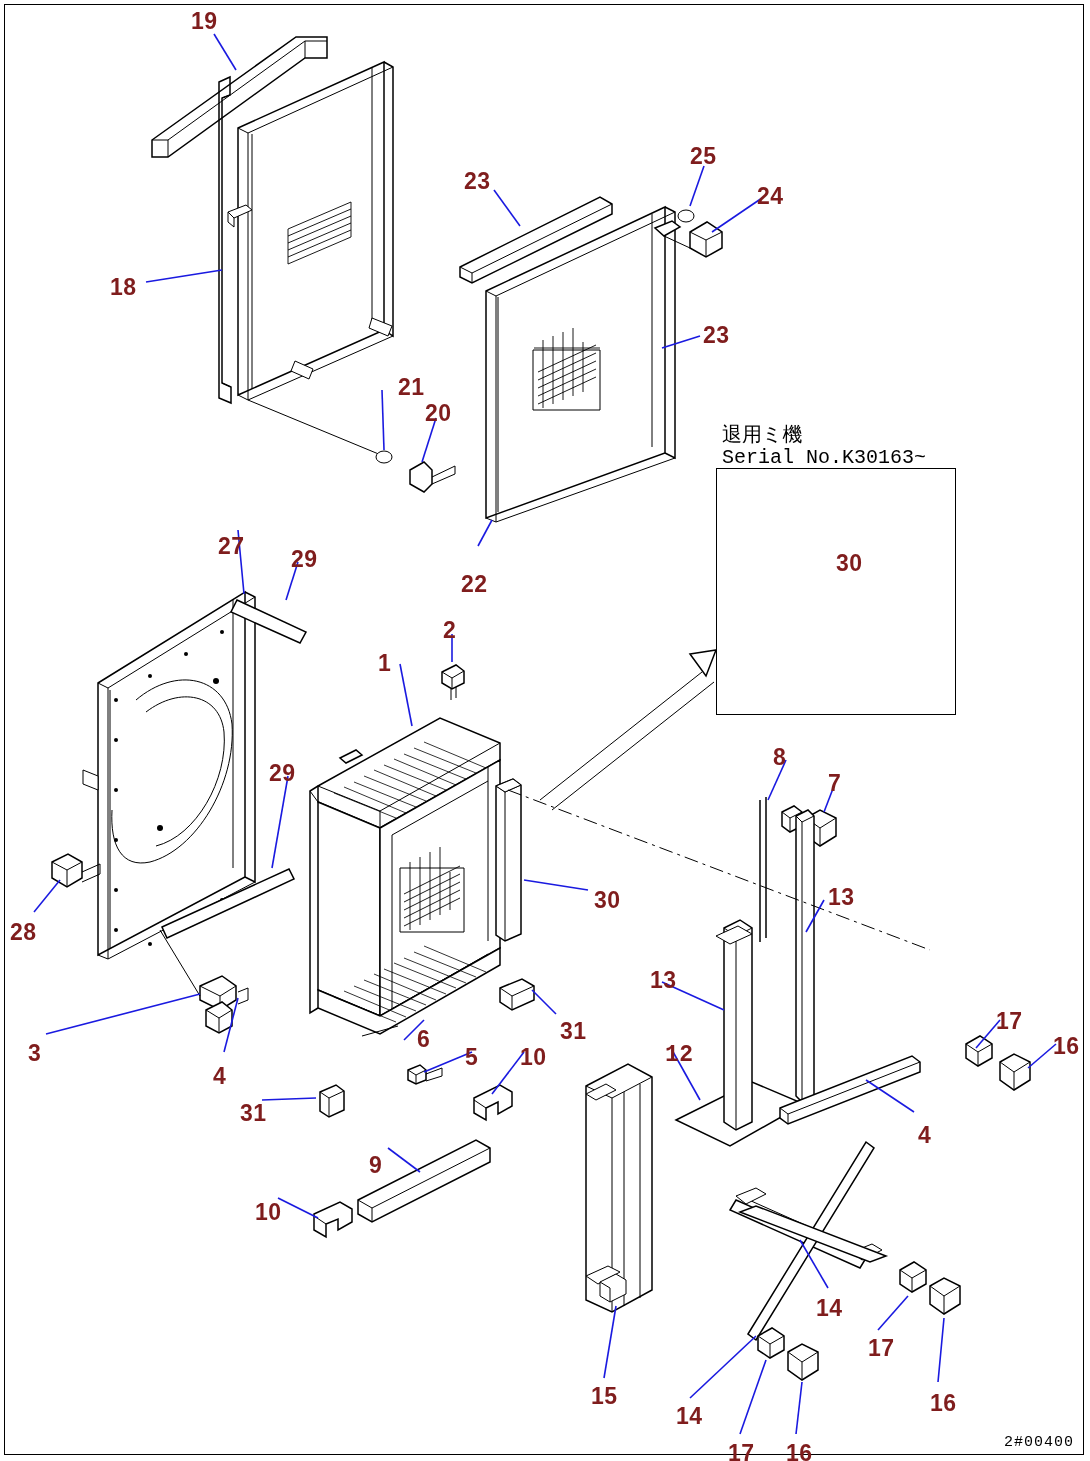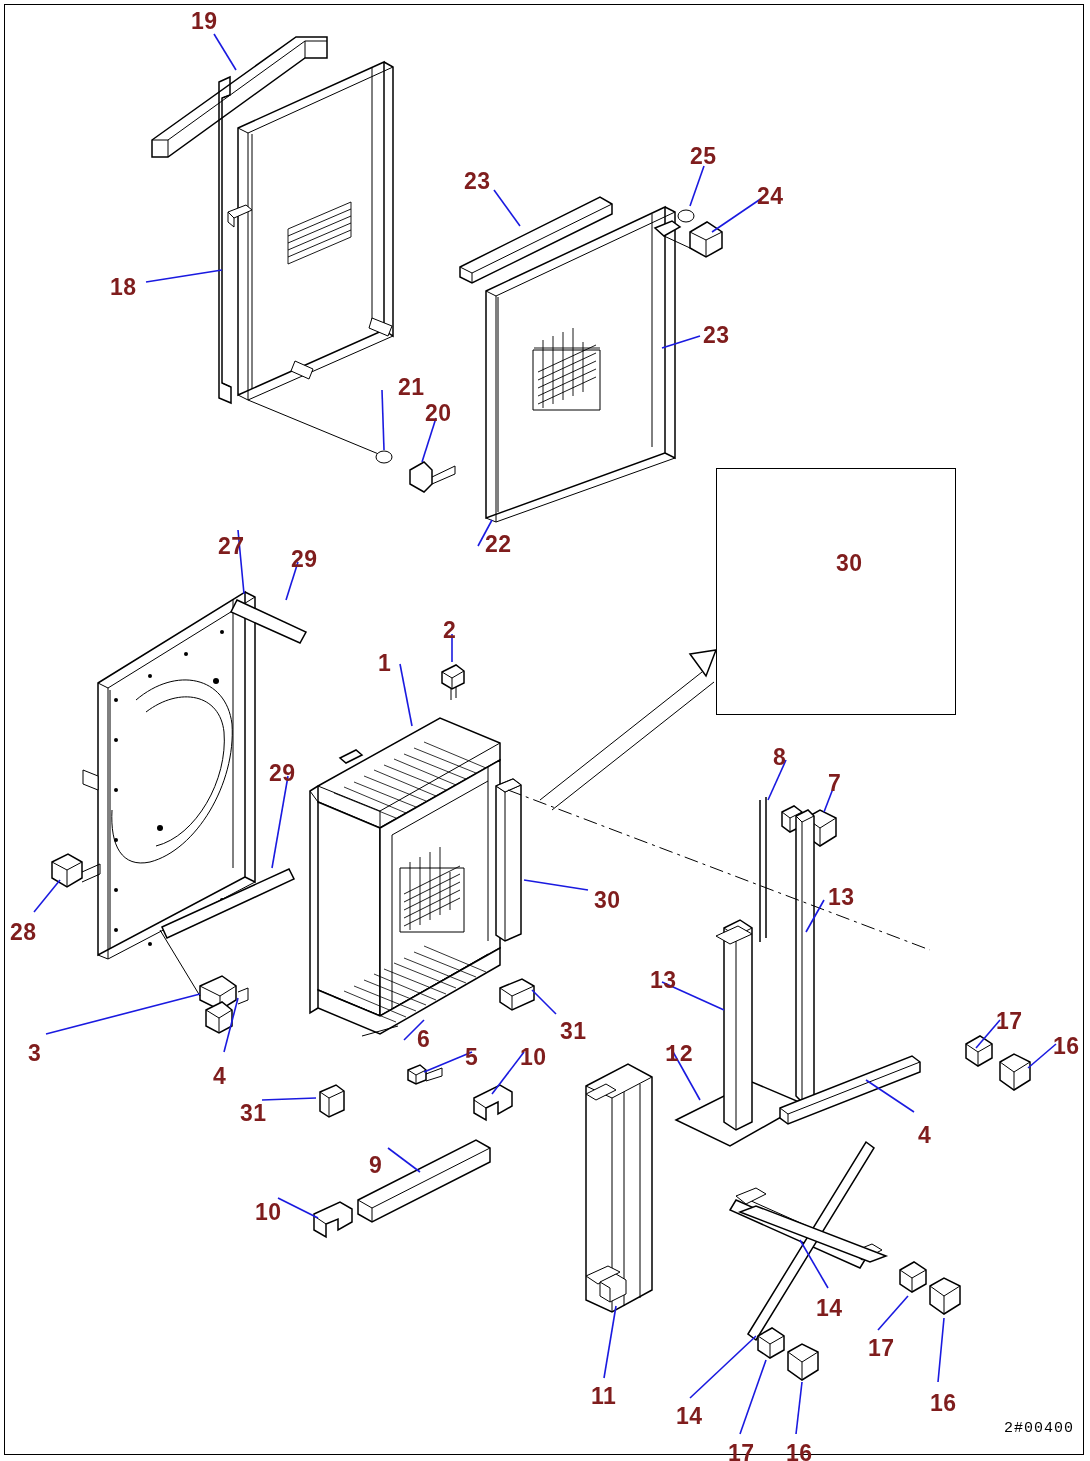--- a/index.html
+++ b/index.html
@@ -31,21 +31,21 @@
     color: #7f1d1d;
     font-weight: bold;
     font-size: 23px;
     font-family: "Liberation Sans", sans-serif;
     letter-spacing: 0.5px;
     white-space: nowrap;
   }
   .drawing-code {
     position: absolute;
     right: 16px;
-    bottom: 24px;
+    bottom: 10px;
     color: #000;
     font-size: 15px;
     font-family: "Liberation Mono", monospace;
     letter-spacing: 1px;
   }
   .note-box {
     position: absolute;
     left: 716px;
     top: 468px;
     width: 240px;
@@ -474,31 +474,33 @@
       <path class="ln-b" d="M690 1398 L756 1336"></path>
       <path class="ln-b" d="M878 1330 L908 1296"></path>
       <path class="ln-b" d="M938 1382 L944 1318"></path>
       <path class="ln-b" d="M740 1434 L766 1360"></path>
       <path class="ln-b" d="M796 1434 L802 1382"></path>
       <path class="ln-b" d="M838 566 L802 586"></path>
     </g>
   </svg>
 
   <div class="note-box"></div>
+  <div class="note-text"><span>退用ミ機</span>
+<span>Serial No.K30163~</span></div>
   <div class="callout" style="left:836px; top:550px;">30</div>
 
   <div class="callout" style="left:191px; top:8px;">19</div>
   <div class="callout" style="left:464px; top:168px;">23</div>
   <div class="callout" style="left:690px; top:143px;">25</div>
   <div class="callout" style="left:757px; top:183px;">24</div>
   <div class="callout" style="left:110px; top:274px;">18</div>
   <div class="callout" style="left:703px; top:322px;">23</div>
   <div class="callout" style="left:366px; top:374px;margin-left:32px;">21</div>
   <div class="callout" style="left:425px; top:400px;">20</div>
-  <div class="callout" style="left:461px; top:531px;margin-left:24px;">22</div>
+  <div class="callout" style="left:461px; top:571px;">22</div>
   <div class="callout" style="left:218px; top:513px;margin-top:20px;">27</div>
   <div class="callout" style="left:291px; top:546px;">29</div>
   <div class="callout" style="left:443px; top:617px;">2</div>
   <div class="callout" style="left:378px; top:650px;">1</div>
   <div class="callout" style="left:773px; top:744px;">8</div>
   <div class="callout" style="left:828px; top:770px;">7</div>
   <div class="callout" style="left:269px; top:760px;">29</div>
   <div class="callout" style="left:594px; top:887px;">30</div>
   <div class="callout" style="left:828px; top:884px;">13</div>
   <div class="callout" style="left:10px;  top:919px;">28</div>
@@ -510,21 +512,21 @@
   <div class="callout" style="left:417px; top:1026px;">6</div>
   <div class="callout" style="left:465px; top:1044px;">5</div>
   <div class="callout" style="left:520px; top:1044px;">10</div>
   <div class="callout" style="left:560px; top:1018px;">31</div>
   <div class="callout" style="left:665px; top:1042px;font-family:Liberation Mono, monospace;">12</div>
   <div class="callout" style="left:918px; top:1122px;">4</div>
   <div class="callout" style="left:240px; top:1100px;">31</div>
   <div class="callout" style="left:369px; top:1152px;">9</div>
   <div class="callout" style="left:255px; top:1199px;">10</div>
   <div class="callout" style="left:816px; top:1295px;">14</div>
-  <div class="callout" style="left:591px; top:1383px;">11</div>
+  <div class="callout" style="left:591px; top:1383px;">15</div>
   <div class="callout" style="left:676px; top:1403px;">14</div>
   <div class="callout" style="left:868px; top:1335px;">17</div>
   <div class="callout" style="left:930px; top:1390px;">16</div>
   <div class="callout" style="left:728px; top:1440px;">17</div>
   <div class="callout" style="left:786px; top:1440px;">16</div>
 
   <div class="drawing-code">2#00400</div>
 </div>
 
 </body></html>

